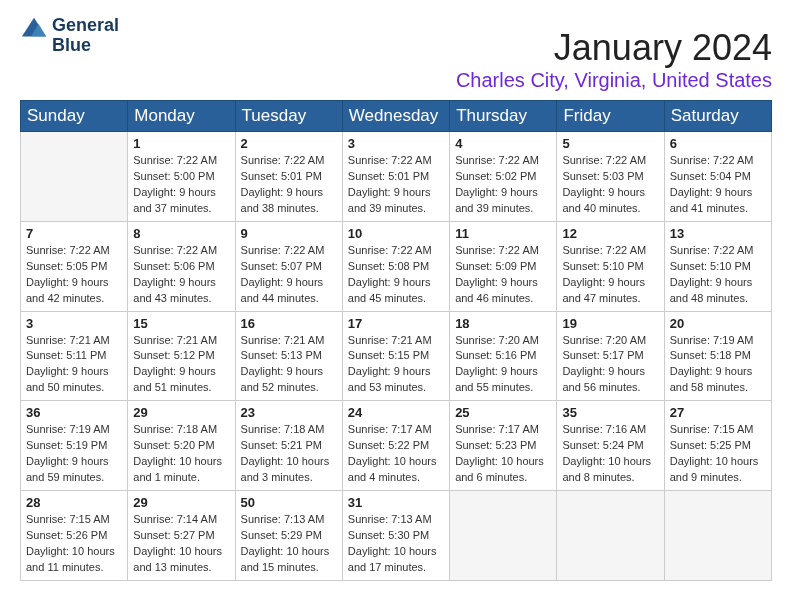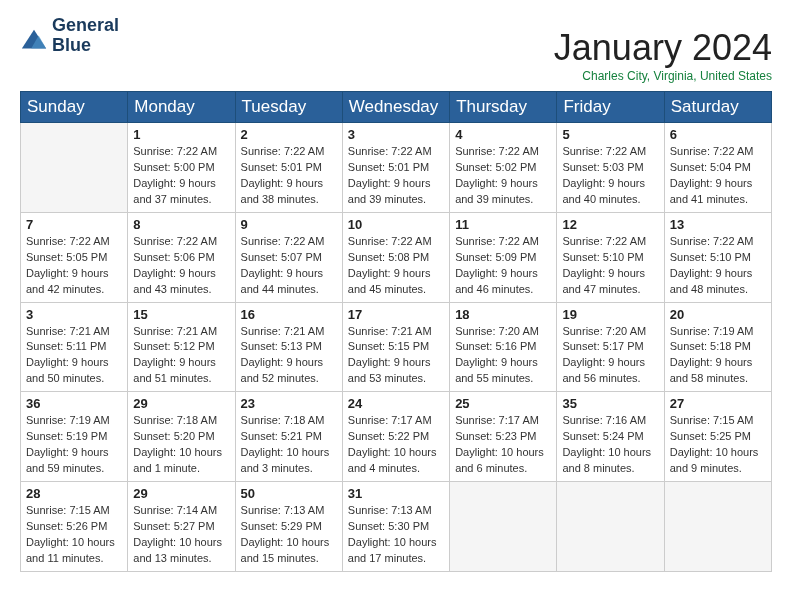--- a/index.html
+++ b/index.html
@@ -11,21 +11,21 @@
       padding: 16px 20px;
     }
     .header {
       display: flex;
       justify-content: space-between;
       align-items: flex-start;
       margin-bottom: 8px;
     }
     .logo {
       display: flex;
-      align-items: flex-end;
+      align-items: flex-start;
       gap: 4px;
     }
     .logo-text {
       font-size: 18px;
       font-weight: bold;
       color: #1a3a5c;
       line-height: 1.1;
     }
     .logo-text span { display: block; }
     .logo-icon {
@@ -35,22 +35,22 @@
     .title-block {
       text-align: right;
       margin-top: 11px;
     }
     .month-title {
       font-size: 36px;
       font-weight: 300;
       color: #222;
     }
     .location-title {
-      font-size: 12px;
-      color: #15803d;
+      font-size: 20px;
+      color: #6d28d9;
     }
     .calendar {
       width: 100%;
       border-collapse: collapse;
       font-size: 11px;
     }
     .calendar th {
       background: #2a6099;
       color: #fff;
       text-align: left;

